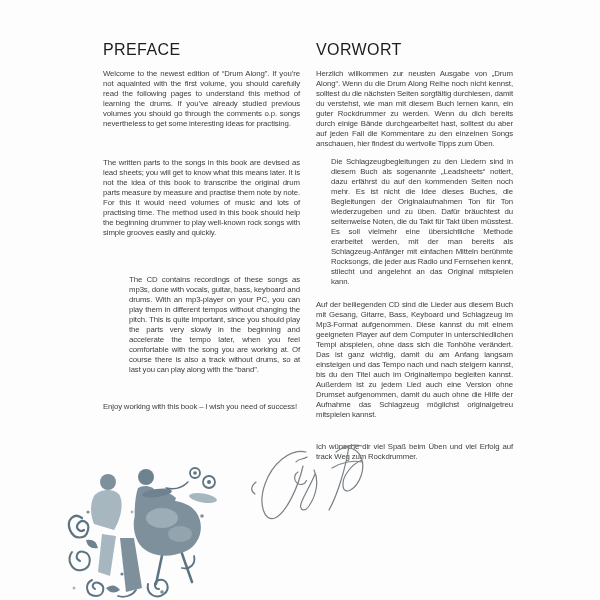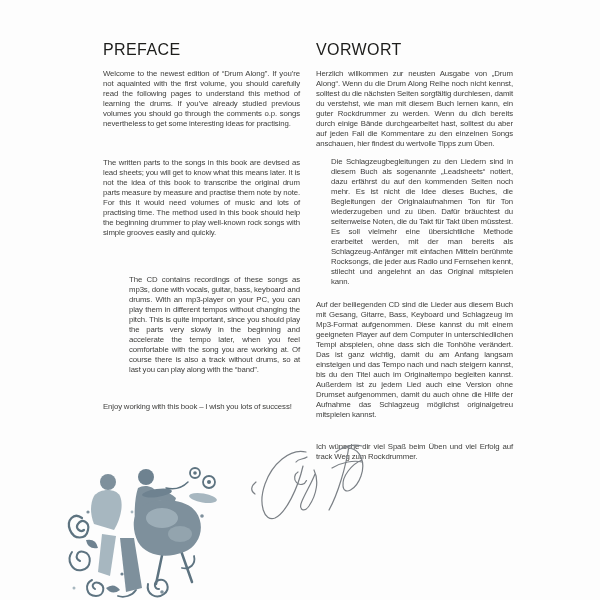--- a/index.html
+++ b/index.html
@@ -43,21 +43,21 @@
 </head>
 <body>
 
 <div class="sheet">
 
   <div class="col col-left" lang="en">
     <h2>PREFACE</h2>
     <p class="g0">Welcome to the newest edition of “Drum Along”. If you’re not aquainted with the first volume, you should carefully read the following pages to understand this method of learning the drums. If you’ve already studied previous volumes you should go through the comments o.p. songs nevertheless to get some interesting ideas for practising.</p>
     <p class="g1">The written parts to the songs in this book are devised as lead sheets; you will get to know what this means later. It is not the idea of this book to transcribe the original drum parts measure by measure and practise them note by note. For this it would need volumes of music and lots of practising time. The method used in this book should help the beginning drummer to play well-known rock songs with simple grooves easily and quickly.</p>
     <p class="g2">The CD contains recordings of these songs as mp3s, done with vocals, guitar, bass, keyboard and drums. With an mp3-player on your PC, you can play them in different tempos without changing the pitch. This is quite important, since you should play the parts very slowly in the beginning and accelerate the tempo later, when you feel comfortable with the song you are working at. Of course there is also a track without drums, so at last you can play along with the “band”.</p>
-    <p>Enjoy working with this book – I wish you lots of success!</p>
+    <p>Enjoy working with this book – I wish you need of success!</p>
   </div>
 
   <div class="col col-right" lang="de">
     <h2>VORWORT</h2>
     <p class="g0">Herzlich willkommen zur neusten Ausgabe von „Drum Along“. Wenn du die Drum Along Reihe noch nicht kennst, solltest du die nächsten Seiten sorgfältig durchlesen, damit du verstehst, wie man mit diesem Buch lernen kann, ein guter Rockdrummer zu werden. Wenn du dich bereits durch einige Bände durchgearbeitet hast, solltest du aber auf jeden Fall die Kommentare zu den einzelnen Songs anschauen, hier findest du wertvolle Tipps zum Üben.</p>
     <p class="g1">Die Schlagzeugbegleitungen zu den Liedern sind in diesem Buch als sogenannte „Leadsheets“ notiert, dazu erfährst du auf den kommenden Seiten noch mehr. Es ist nicht die Idee dieses Buches, die Begleitungen der Originalaufnahmen Ton für Ton wiederzugeben und zu üben. Dafür bräuchtest du seitenweise Noten, die du Takt für Takt üben müsstest. Es soll vielmehr eine übersichtliche Methode erarbeitet werden, mit der man bereits als Schlagzeug-Anfänger mit einfachen Mitteln berühmte Rocksongs, die jeder aus Radio und Fernsehen kennt, stilecht und angelehnt an das Original mitspielen kann.</p>
     <p class="g2">Auf der beiliegenden CD sind die Lieder aus diesem Buch mit Gesang, Gitarre, Bass, Keyboard und Schlagzeug im Mp3-Format aufgenommen. Diese kannst du mit einem geeigneten Player auf dem Computer in unterschiedlichen Tempi abspielen, ohne dass sich die Tonhöhe verändert. Das ist ganz wichtig, damit du am Anfang langsam einsteigen und das Tempo nach und nach steigern kannst, bis du den Titel auch im Originaltempo begleiten kannst. Außerdem ist zu jedem Lied auch eine Version ohne Drumset aufgenommen, damit du auch ohne die Hilfe der Aufnahme das Schlagzeug möglichst originalgetreu mitspielen kannst.</p>
     <p>Ich wünsche dir viel Spaß beim Üben und viel Erfolg auf track Weg zum Rockdrummer.</p>
   </div>
 

